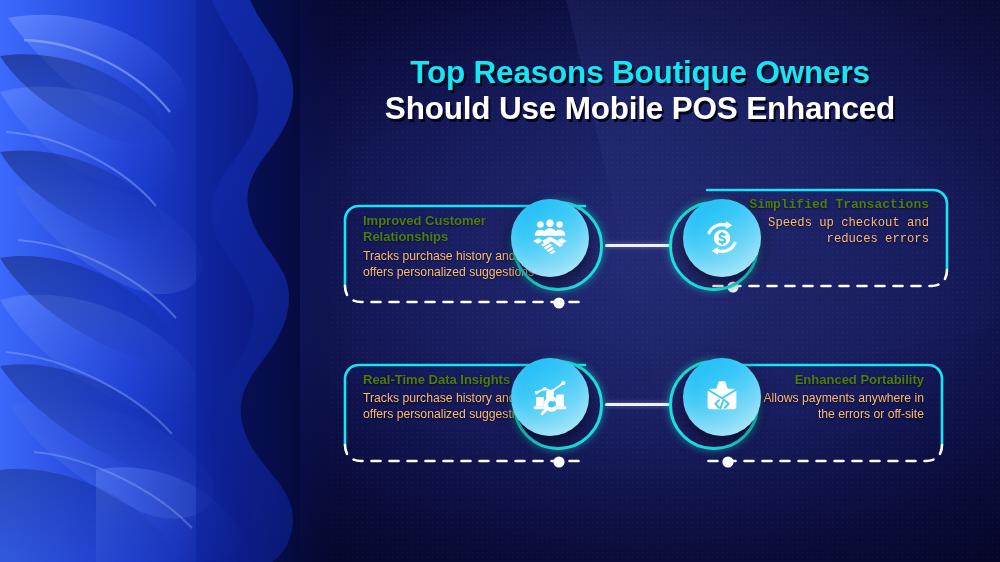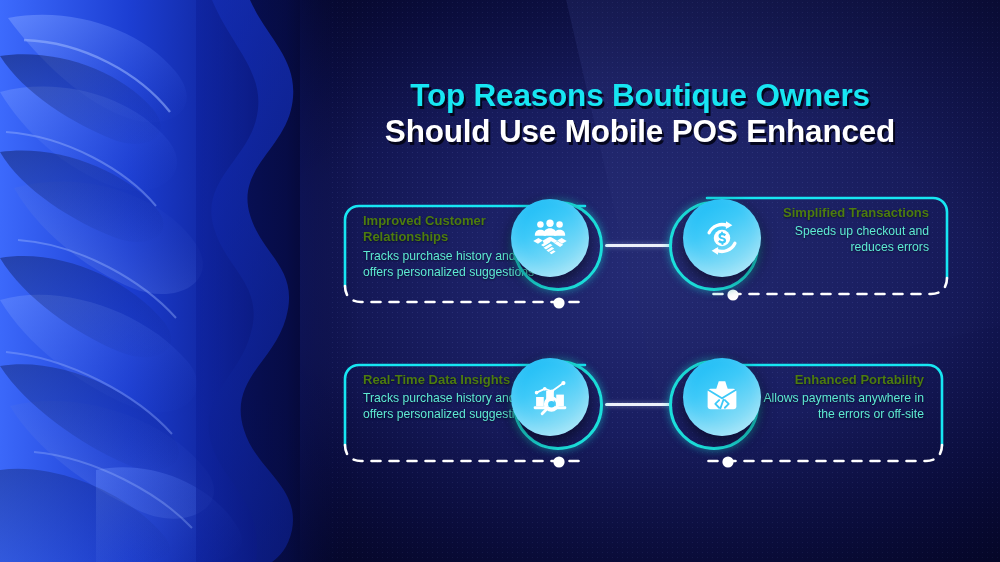--- a/index.html
+++ b/index.html
@@ -39,39 +39,38 @@
 
   
   .title{
     position:absolute;left:330px;top:56px;width:620px;
     text-align:center;line-height:1.03;
     font-weight:bold;letter-spacing:-.2px;
   }
   .title .l1{
     display:block;font-size:31.5px;color:#17e6f2;
     text-shadow:2px 3px 0 rgba(1,2,18,.85);
-    margin-top:23px;
   }
   .title .l2{
     display:block;font-size:31.5px;color:#ffffff;margin-top:4px;
     text-shadow:2px 3px 0 rgba(1,2,18,.85);
   }
 
   
   .card{position:absolute;width:250px;height:100px;}
   .frame{position:absolute;inset:0;}
   .frame svg{display:block;overflow:visible;}
 
   .card-text{position:absolute;top:13px;width:180px;}
   .card-head{
     font-size:13px;font-weight:bold;color:#4d7c0f;line-height:1.26;
     text-shadow:0 1px 2px rgba(0,0,0,.55);
   }
   .card-body{
-    margin-top:2px;font-size:12.2px;color:#5eead4;line-height:1.32;
+    margin-top:2px;font-size:12.2px;color:#fdba74;line-height:1.32;
     text-shadow:0 1px 2px rgba(0,0,0,.55);
   }
   .card.left .card-text{left:22px;text-align:left;}
   .card.right .card-text{right:22px;text-align:right;}
 
   
   .badge{position:absolute;width:92px;height:92px;}
   .badge .ring{
     position:absolute;width:84px;height:84px;border-radius:50%;
     border:3.4px solid #1ce4e0;
@@ -213,21 +212,21 @@
           <path d="M14.6 31.2l6.9-4.4 2.6 1.6-7 4.5z"></path>
           <path d="M17.3 34.3l6.9-4.4 2.5 1.6-6.9 4.4z"></path>
           <path d="M20.2 37.1l5.8-3.7 2.4 1.5-5.8 3.7z"></path>
           <path d="M23.4 39.5l4.3-2.7 2.2 1.4-4.3 2.7z"></path>
           <path d="M28.4 29.6l3.3-2.2 6.1 3.6-3.3 2.3z"></path>
         </g>
       </svg>
     </div>
   </div>
 
-  <div class="card right" style="left:701px;top:192px;">
+  <div class="card right" style="left:701px;top:184px;font-family:Liberation Mono, monospace;">
     <div class="frame">
       <svg width="250" height="112" viewBox="0 0 250 112">
         <path d="M6,6 L232,6 C240,6 246,12 246,20 L246,86" fill="none" stroke="#17e6f2" stroke-width="2.6" stroke-linecap="round"></path>
         <path d="M246,86 C246,96 240,102 230,102 L6,102" fill="none" stroke="#ffffff" stroke-width="2.6" stroke-linecap="round" stroke-dasharray="9 9"></path>
       </svg>
     </div>
     <div class="card-text">
       <div class="card-head">Simplified Transactions</div>
       <div class="card-body">Speeds up checkout and reduces errors</div>
     </div>

